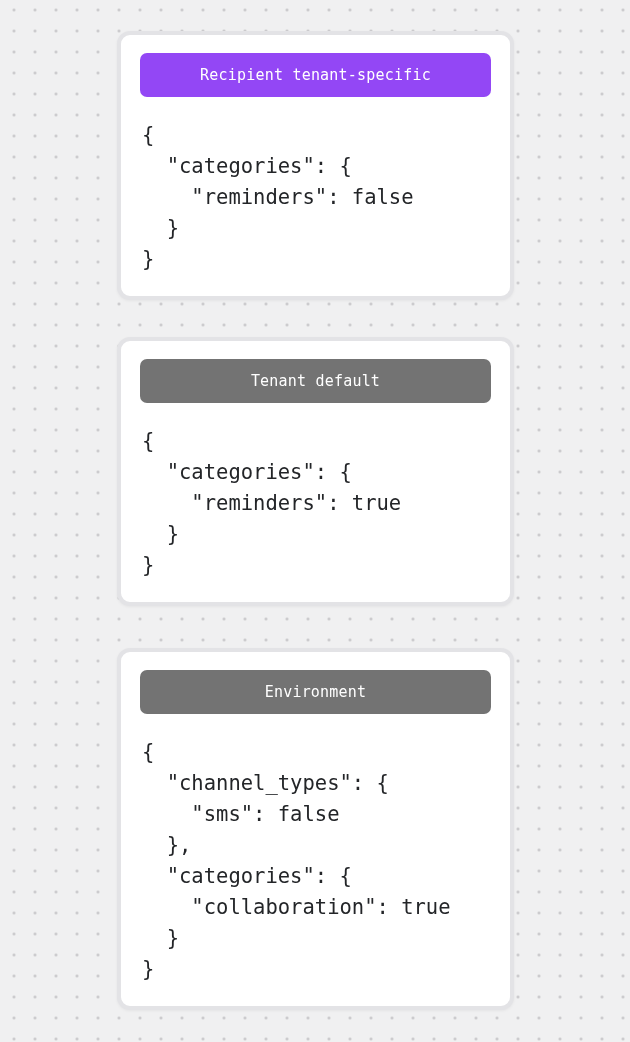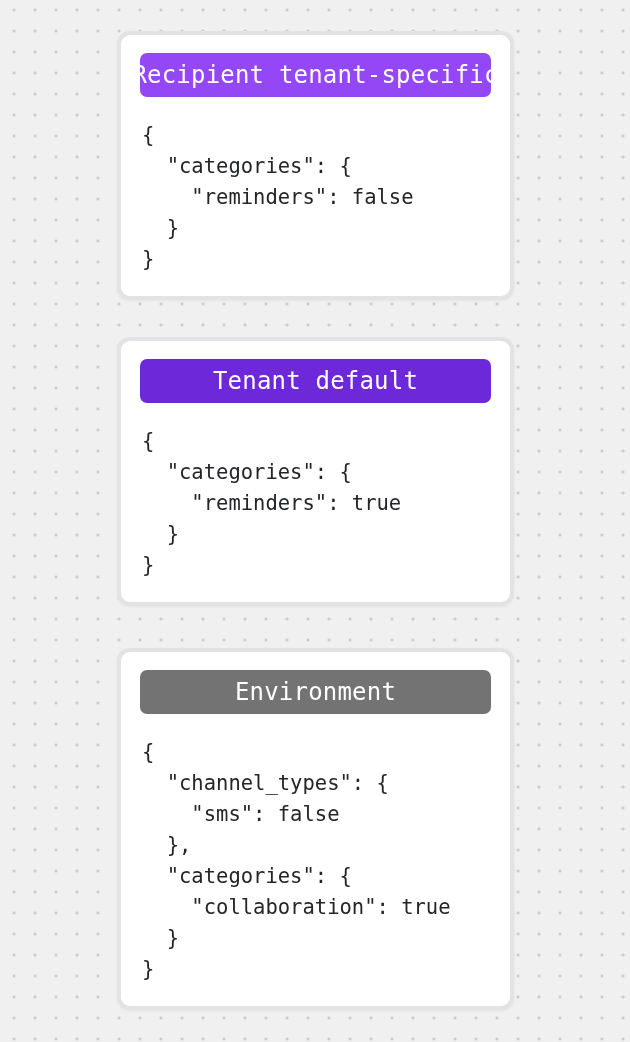--- a/index.html
+++ b/index.html
@@ -33,21 +33,21 @@
   .card-gap-1 { margin-bottom: 37px; }
   .card-gap-2 { margin-bottom: 42px; }
   .badge {
     box-sizing: border-box;
     height: 44px;
     border-radius: 7px;
     display: flex;
     align-items: center;
     justify-content: center;
     color: #ffffff;
-    font-size: 24px;
+    font-size: 15px;
     letter-spacing: 0.2px;
     margin-bottom: 23px;
     white-space: nowrap;
   }
   .code {
     margin: 0;
     padding: 0 0 0 2px;
     font-family: "DejaVu Sans Mono", "Liberation Mono", monospace;
     font-size: 20.5px;
     line-height: 31px;
@@ -63,21 +63,21 @@
   <div class="card card-gap-1">
     <div class="badge" style="background-color: rgb(147, 71, 245);">Recipient tenant-specific</div>
     <pre class="code">{
   "categories": {
     "reminders": false
   }
 }</pre>
   </div>
 
   <div class="card card-gap-2">
-    <div class="badge" style="background-color: #6d28d9;">Tenant default</div>
+    <div class="badge" style="background-color: #737373;">Tenant default</div>
     <pre class="code">{
   "categories": {
     "reminders": true
   }
 }</pre>
   </div>
 
   <div class="card">
     <div class="badge" style="background-color: #737373;">Environment</div>
     <pre class="code">{

